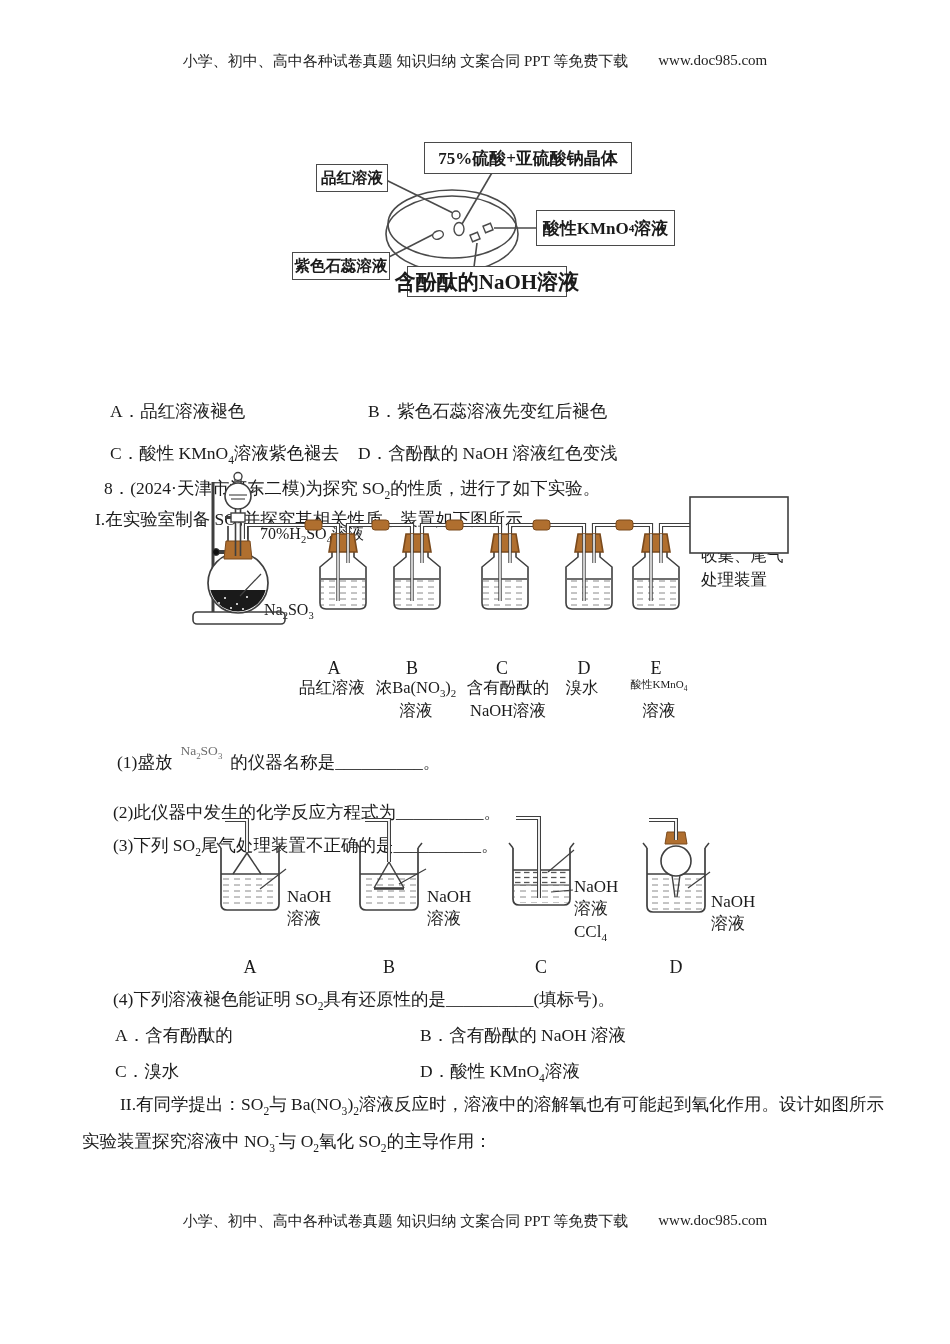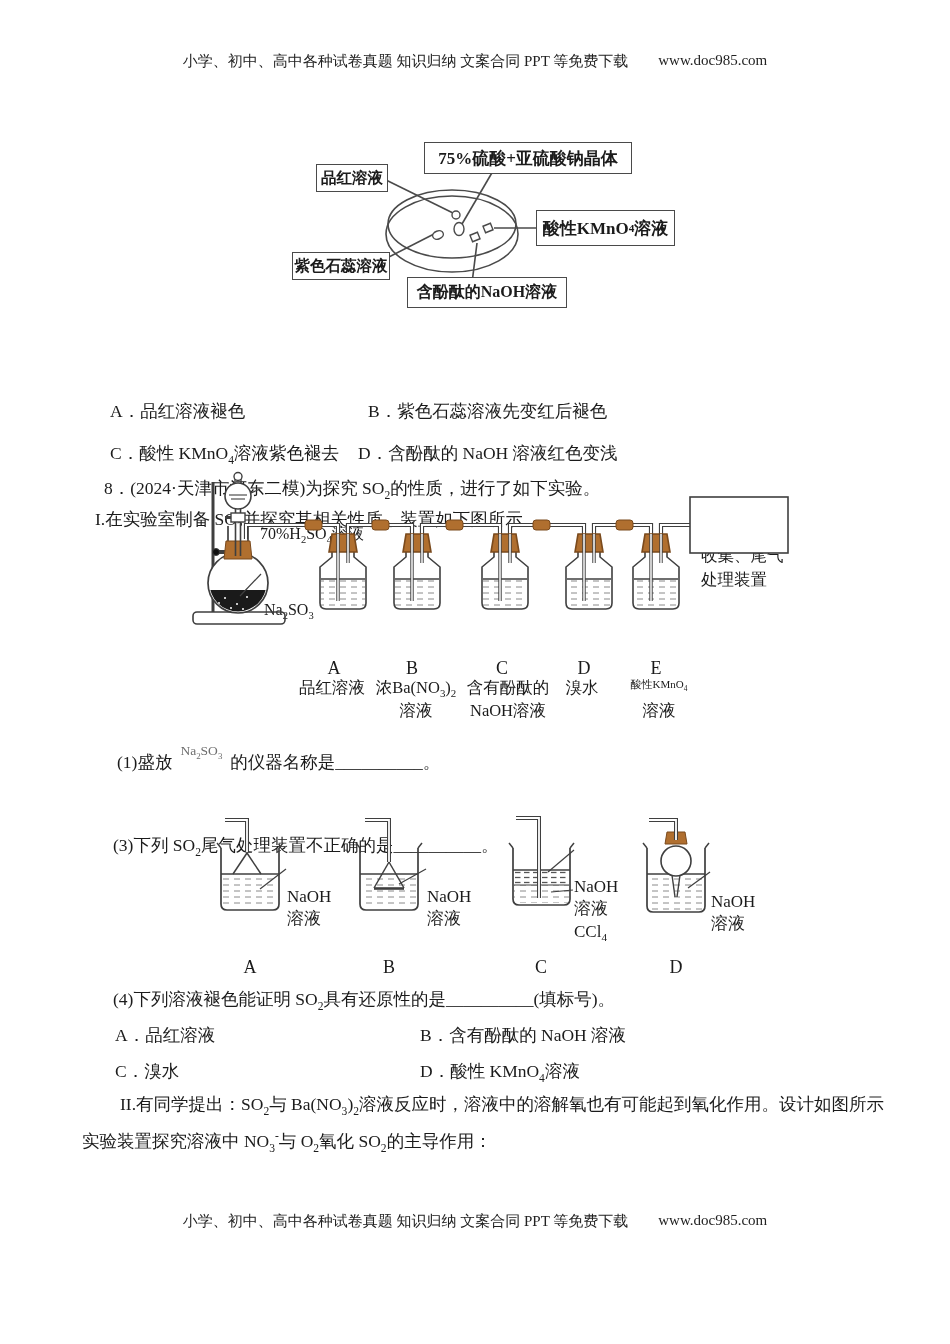--- a/index.html
+++ b/index.html
@@ -52,21 +52,21 @@
       <ellipse cx="189" cy="93" rx="5" ry="6.5"></ellipse>
       <ellipse cx="168" cy="99" rx="5.5" ry="4" transform="rotate(-20 168 99)"></ellipse>
       <rect x="214" y="88.5" width="8" height="7" transform="rotate(-22 218 92)"></rect>
       <rect x="201" y="97.5" width="8" height="7" transform="rotate(-22 205 101)"></rect>
     </g>
   </svg>
   <div class="fbox" style="left:424px;top:142px;width:206px;height:30px;font-size:17px">75%硫酸+亚硫酸钠晶体</div>
   <div class="fbox" style="left:316px;top:164px;width:70px;height:26px;font-size:15.5px">品红溶液</div>
   <div class="fbox" style="left:536px;top:210px;width:137px;height:34px;font-size:17px">酸性KMnO<sub>4</sub>溶液</div>
   <div class="fbox" style="left:292px;top:252px;width:96px;height:26px;font-size:15.5px">紫色石蕊溶液</div>
-  <div class="fbox" style="left:407px;top:277px;width:158px;height:29px;font-size:16px">含酚酞的NaOH溶液</div>
+  <div class="fbox" style="left:407px;top:266px;width:158px;height:29px;font-size:21px">含酚酞的NaOH溶液</div>
 
   <div class="t" style="left:110px;top:357px">A．品红溶液褪色</div>
   <div class="t" style="left:368px;top:357px">B．紫色石蕊溶液先变红后褪色</div>
   <div class="t" style="left:110px;top:399px">C．酸性 KMnO<sub>4</sub>溶液紫色褪去</div>
   <div class="t" style="left:358px;top:399px">D．含酚酞的 NaOH 溶液红色变浅</div>
 
   <div class="t" style="left:104px;top:434px">8．(2024·天津市河东二模)为探究 SO<sub>2</sub>的性质，进行了如下实验。</div>
   <div class="t" style="left:95px;top:465px">I.在实验室制备 SO<sub>2</sub>并探究其相关性质，装置如下图所示。</div>
 
   <svg class="figsvg" style="left:185px;top:470px" width="615" height="212" viewBox="0 0 615 212">
@@ -212,20 +212,21 @@
   <div class="t ctr" style="left:416px;top:657px;font-size:16.5px">溶液</div>
   <div class="t ctr" style="left:508px;top:634px;font-size:16.5px">含有酚酞的</div>
   <div class="t ctr" style="left:508px;top:657px;font-size:16.5px">NaOH溶液</div>
   <div class="t ctr" style="left:582px;top:634px;font-size:16.5px">溴水</div>
   <div class="t ctr" style="left:659px;top:634px;font-size:11px">酸性KMnO<sub>4</sub></div>
   <div class="t ctr" style="left:659px;top:657px;font-size:16.5px">溶液</div>
 
   <div class="t" style="left:117px;top:708px">
     <span>(1)盛放</span><span class="raised">Na<sub>2</sub>SO<sub>3</sub></span><span>的仪器名称是__________。</span>
   </div>
+  <div class="t" style="left:113px;top:758px">(2)此仪器中发生的化学反应方程式为__________。</div>
   <div class="t" style="left:113px;top:791px">(3)下列 SO<sub>2</sub>尾气处理装置不正确的是__________。</div>
 
   <svg class="figsvg" style="left:200px;top:810px" width="590" height="134" viewBox="0 0 590 134">
 
     <g>
       <rect x="22" y="64" width="56" height="34" fill="url(#dash)"></rect>
       <line x1="21" y1="64" x2="79" y2="64" stroke="#3f3f3f" stroke-width="1.5"></line>
       <path d="M21,38 V94 Q21,100 27,100 H73 Q79,100 79,94 V38" fill="none" stroke="#3f3f3f" stroke-width="1.7"></path>
       <line x1="21" y1="38" x2="17" y2="33" stroke="#3f3f3f" stroke-width="1.5"></line>
       <line x1="79" y1="38" x2="83" y2="33" stroke="#3f3f3f" stroke-width="1.5"></line>
@@ -288,21 +289,21 @@
   <div class="t" style="left:574px;top:855px;font-size:17px">溶液</div>
   <div class="t" style="left:574px;top:878px;font-size:17px">CCl<sub>4</sub></div>
   <div class="t" style="left:711px;top:848px;font-size:17px">NaOH</div>
   <div class="t" style="left:711px;top:870px;font-size:17px">溶液</div>
   <div class="t ctr" style="left:250px;top:913px;font-size:18px">A</div>
   <div class="t ctr" style="left:389px;top:913px;font-size:18px">B</div>
   <div class="t ctr" style="left:541px;top:913px;font-size:18px">C</div>
   <div class="t ctr" style="left:676px;top:913px;font-size:18px">D</div>
 
   <div class="t" style="left:113px;top:945px">(4)下列溶液褪色能证明 SO<sub>2</sub>具有还原性的是__________(填标号)。</div>
-  <div class="t" style="left:115px;top:981px">A．品红溶液</div>
+  <div class="t" style="left:115px;top:981px">A．含有酚酞的</div>
   <div class="t" style="left:420px;top:981px">B．含有酚酞的 NaOH 溶液</div>
   <div class="t" style="left:115px;top:1017px">C．溴水</div>
   <div class="t" style="left:420px;top:1017px">D．酸性 KMnO<sub>4</sub>溶液</div>
 
   <div class="t" style="left:120px;top:1050px">II.有同学提出：SO<sub>2</sub>与 Ba(NO<sub>3</sub>)<sub>2</sub>溶液反应时，溶液中的溶解氧也有可能起到氧化作用。设计如图所示</div>
   <div class="t" style="left:82px;top:1087px">实验装置探究溶液中 NO<sub>3</sub><sup>-</sup>与 O<sub>2</sub>氧化 SO<sub>2</sub>的主导作用：</div>
 
   <div class="hdr small" style="top:1212px;">
     <span>小学、初中、高中各种试卷真题 知识归纳 文案合同 PPT 等免费下载</span>
     <span>www.doc985.com</span>

